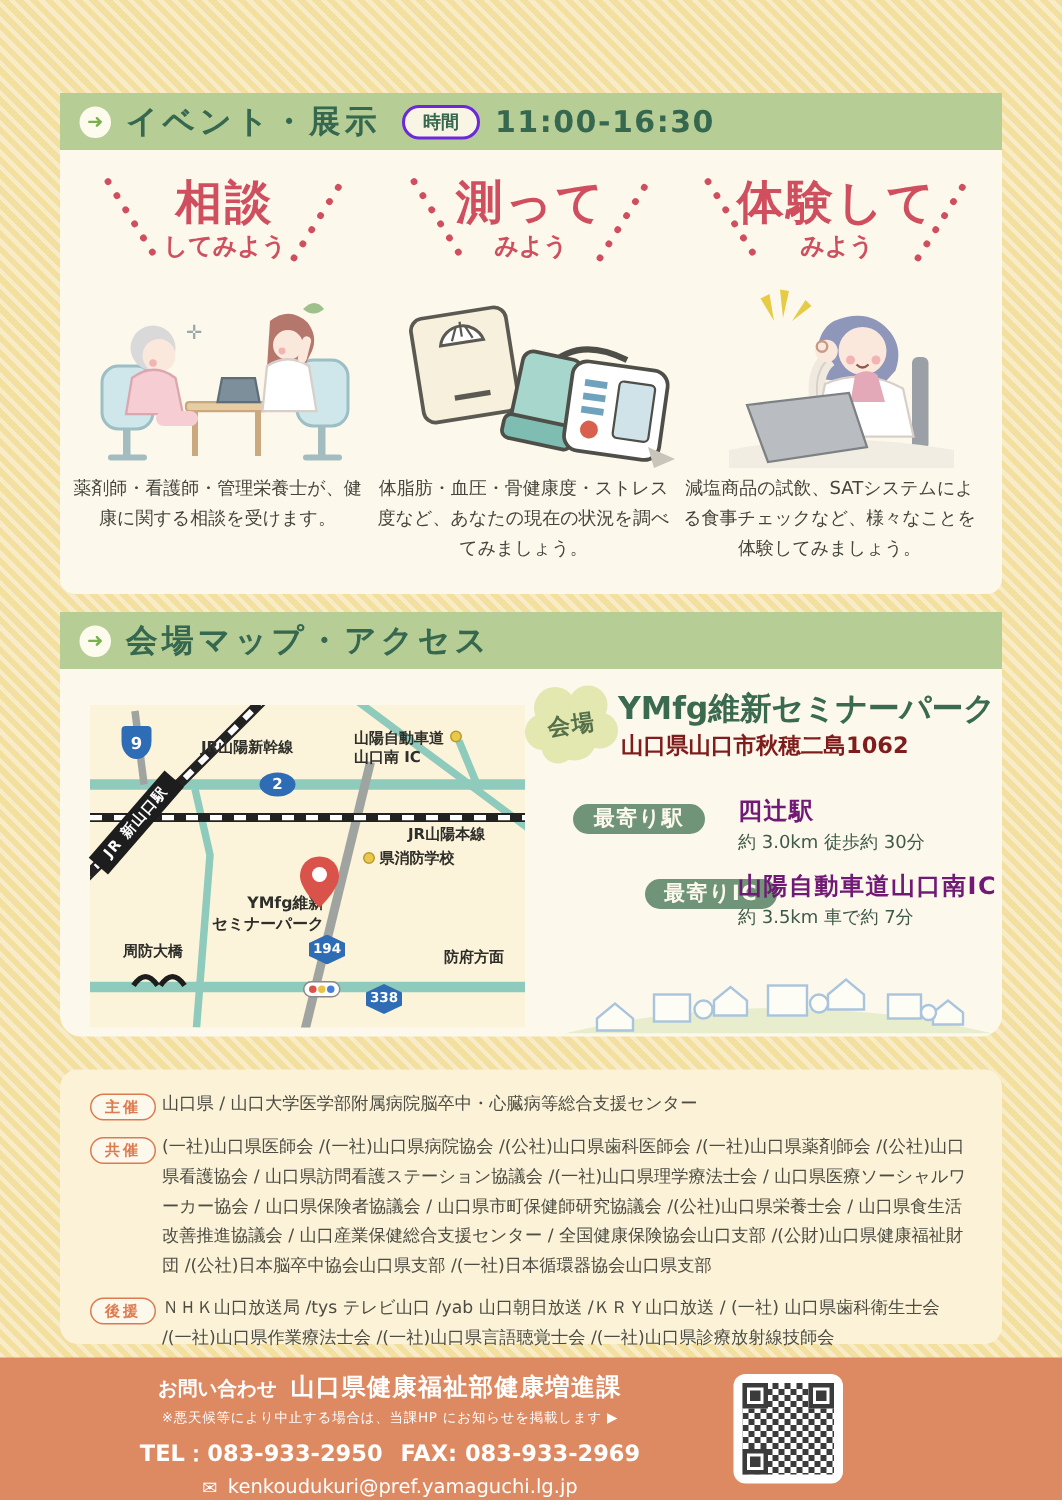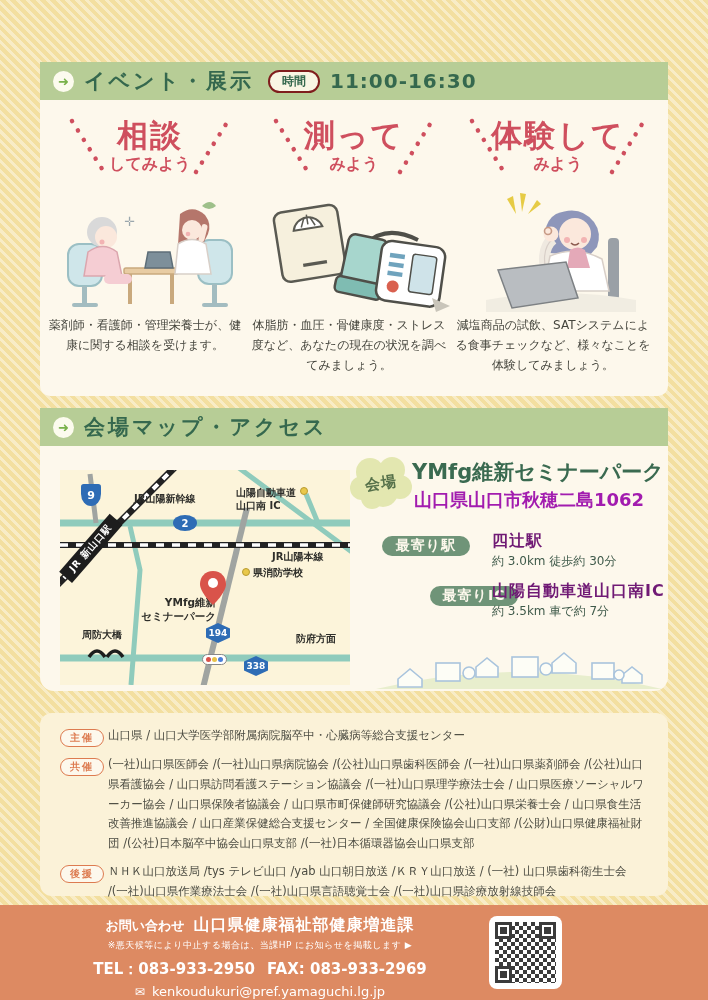--- a/index.html
+++ b/index.html
@@ -5,21 +5,21 @@
   html,body{margin:0;padding:0;}
   .page{position:relative;width:708px;height:1000px;overflow:hidden;
     font-family:"DejaVu Sans",sans-serif;
     background:repeating-linear-gradient(45deg,#f3dfa0 0 4px,#f8ecc6 4px 7px);}
   
   .sec{position:absolute;left:40px;width:628px;}
   .green-bar{height:38px;background:#b7cd96;display:flex;align-items:center;gap:10px;padding:0 13px;box-sizing:border-box;}
   .bar-arrow{width:21px;height:21px;border-radius:50%;background:#fcfbee;color:#79b24b;
     display:flex;align-items:center;justify-content:center;font-weight:bold;font-size:13px;flex:0 0 auto;}
   .bar-title{font-size:21px;font-weight:800;color:#35684e;letter-spacing:3px;white-space:nowrap;}
-  .time-pill{border:2px solid #7f1d1d;color:#35684e;background:#f9f5e4;border-radius:999px;
+  .time-pill{border:2px solid #6d28d9;color:#35684e;background:#f9f5e4;border-radius:999px;
     font-size:12px;font-weight:bold;padding:1px 12px;margin-left:4px;white-space:nowrap;}
   .time-value{font-size:20px;font-weight:800;color:#35684e;letter-spacing:1px;white-space:nowrap;}
   
   .card1{height:296px;background:#fdf8ec;border-radius:0 0 10px 10px;
     display:flex;justify-content:space-between;padding:8px 10px 0;box-sizing:border-box;}
   .col{width:200px;display:flex;flex-direction:column;align-items:flex-end;}
   .v-head{position:relative;width:200px;height:78px;flex:0 0 auto;}
   .v-svg{position:absolute;left:0;top:0;}
   .v-text{position:absolute;left:0;top:0;width:100%;height:100%;display:flex;flex-direction:column;
     align-items:center;justify-content:center;color:#cf4f5e;}
@@ -48,21 +48,21 @@
   .pin{position:absolute;left:139px;top:100px;}
   .traffic{position:absolute;left:142px;top:184px;width:25px;height:11px;background:#fff;border:1px solid #888;
     border-radius:6px;display:flex;align-items:center;justify-content:space-around;padding:0 2px;box-sizing:border-box;}
   .traffic i{width:5px;height:5px;border-radius:50%;display:block;}
   .bridge-icon{position:absolute;left:27px;top:174px;}
   
   .venue-cloud{position:absolute;left:308px;top:8px;width:66px;height:58px;}
   .venue-cloud .vc-text{position:absolute;left:0;top:0;width:100%;height:100%;display:flex;align-items:center;
     justify-content:center;color:#56714a;font-size:15px;font-weight:800;transform:rotate(-8deg);letter-spacing:1px;}
   .venue-name{position:absolute;left:372px;top:12px;font-size:21px;font-weight:800;color:#3a6a50;white-space:nowrap;}
-  .venue-address{position:absolute;left:374px;top:42px;font-size:18px;font-weight:600;color:#a21caf;white-space:nowrap;}
+  .venue-address{position:absolute;left:374px;top:42px;font-size:15px;font-weight:600;color:#7f1d1d;white-space:nowrap;}
   .ap-badge{position:absolute;width:88px;height:20px;background:#6f9478;color:#fdf8ec;border-radius:999px;
     display:flex;align-items:center;justify-content:center;font-size:14px;font-weight:bold;letter-spacing:1px;}
   .ap1-badge{left:342px;top:90px;}  .ap2-badge{left:342px;top:140px;margin-left:48px;}
   .ap-name{position:absolute;left:452px;font-size:16px;font-weight:700;color:#701a75;white-space:nowrap;letter-spacing:1px;}
   .ap1-name{top:85px;} .ap2-name{top:135px;}
   .ap-detail{position:absolute;left:452px;font-size:12px;color:#3f5a4a;white-space:nowrap;}
   .ap1-detail{top:107px;} .ap2-detail{top:157px;}
   .townscape{position:absolute;left:336px;top:187px;}
   
   .credits{position:absolute;left:40px;top:713px;width:628px;height:183px;background:#fbf2d8;border-radius:12px;

